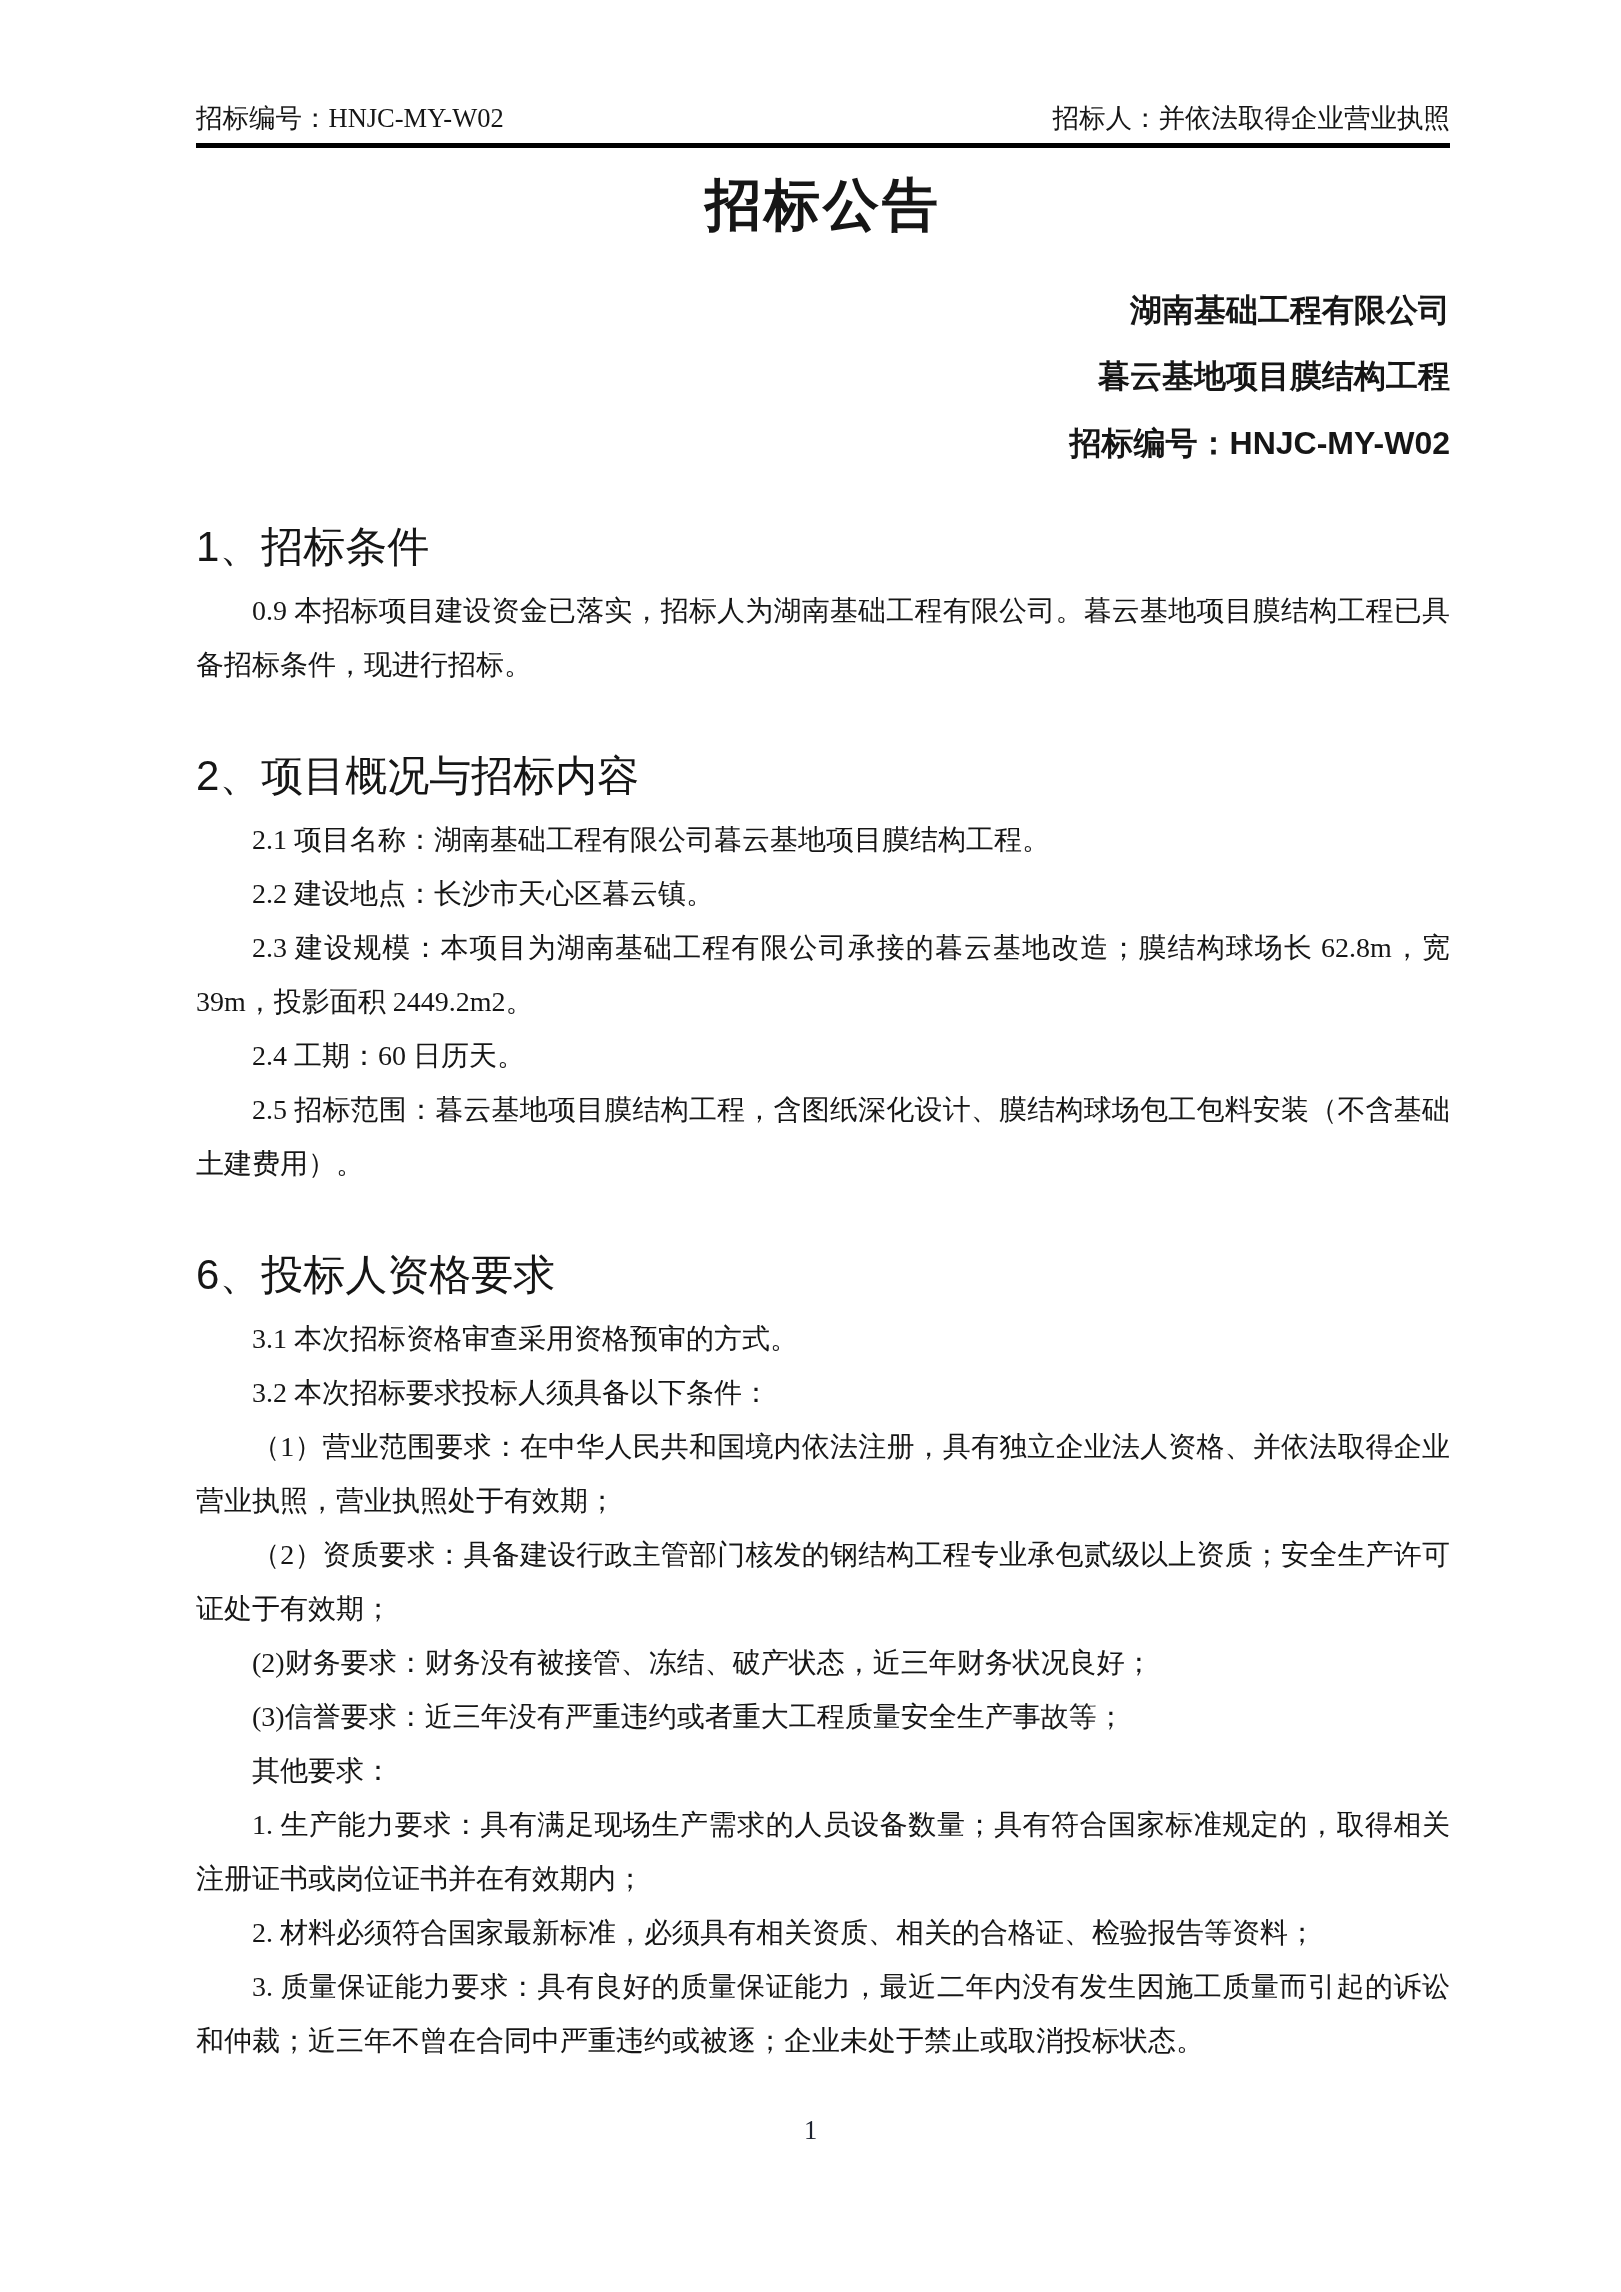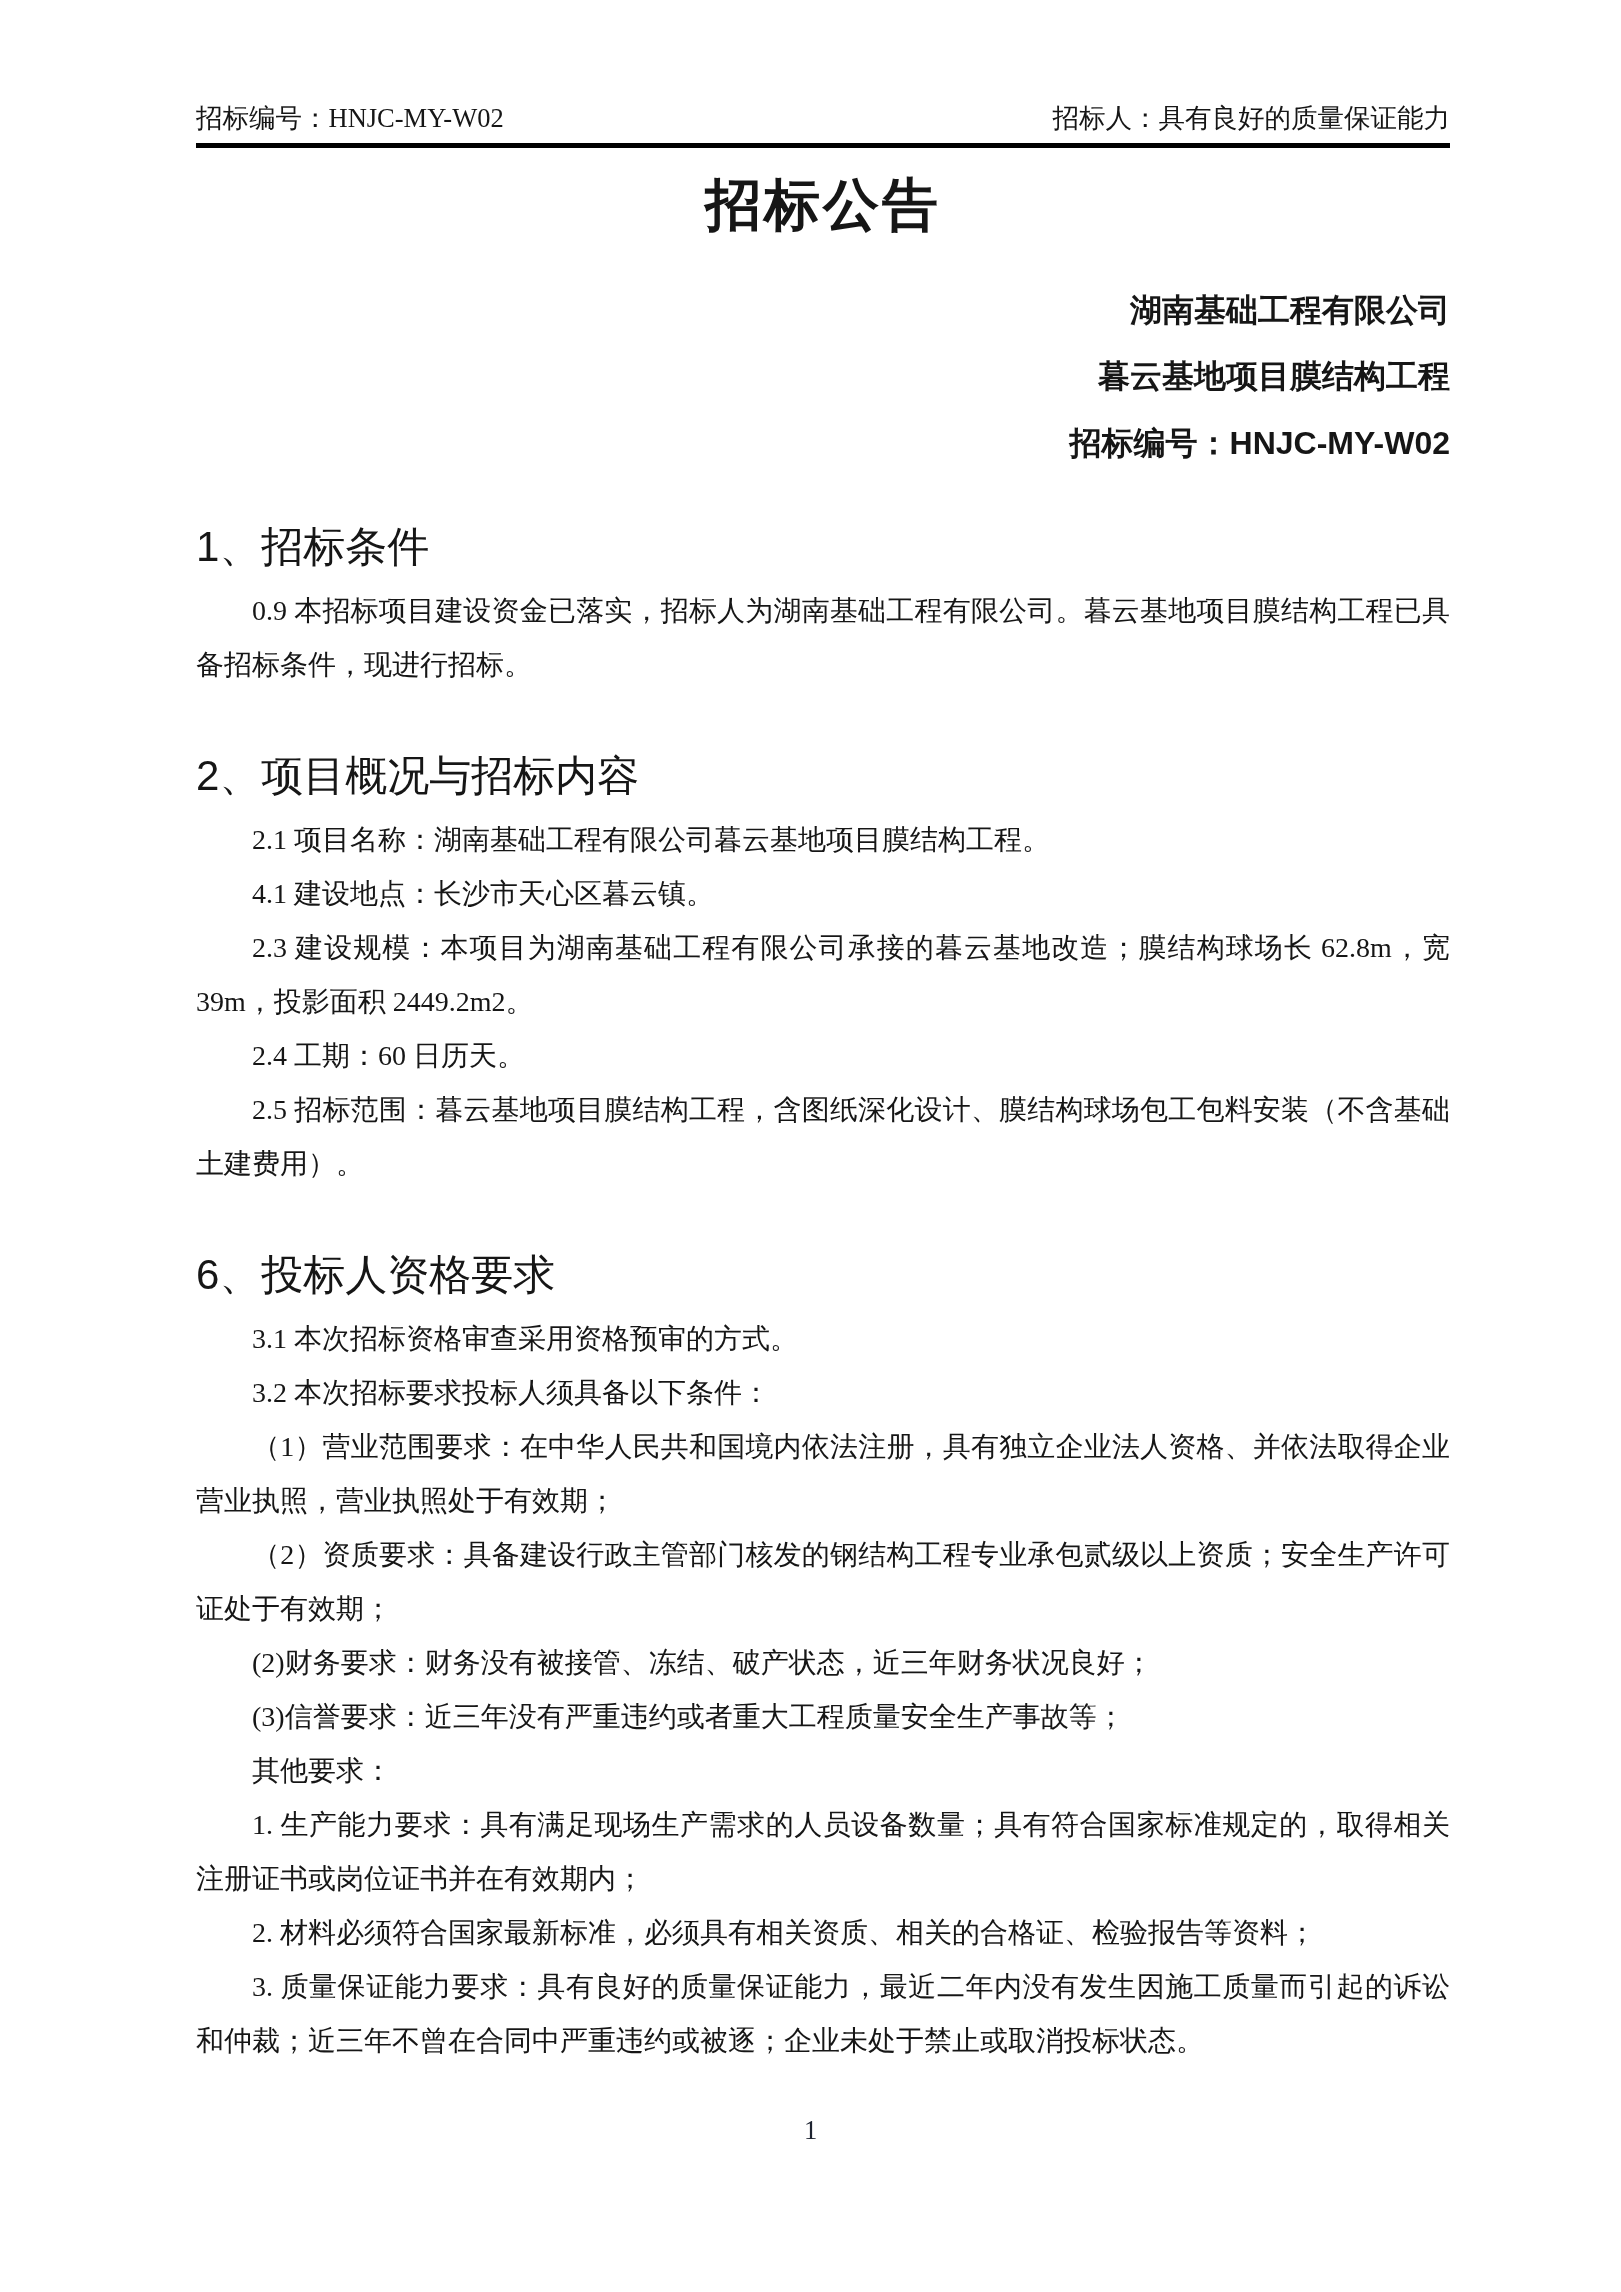--- a/index.html
+++ b/index.html
@@ -81,39 +81,39 @@
     color: #1d2330;
   }
 </style>
 </head>
 <body>
 
 <div class="page">
 
   <div class="doc-header">
     <span>招标编号：HNJC-MY-W02</span>
-    <span>招标人：具有良好的质量保证能力</span>
+    <span>招标人：并依法取得企业营业执照</span>
   </div>
   <div class="header-rule"></div>
 
   <h1 class="doc-title">招标公告</h1>
 
   <div class="subtitle first">湖南基础工程有限公司</div>
   <div class="subtitle">暮云基地项目膜结构工程</div>
   <div class="subtitle">招标编号：HNJC-MY-W02</div>
 
   <section>
     <h2 class="sec-heading">1、招标条件</h2>
     <p class="para"><span>0.9 本招标项目建设资金已落实，招标人为湖南基础工程有限公司。</span><span class="u">暮云基地项目膜结构工程已</span><span>具备招标条件，现进行招标。</span></p>
   </section>
 
   <section>
     <h2 class="sec-heading">2、项目概况与招标内容</h2>
     <p class="para"><span>2.1 项目名称：</span><span class="u">湖南基础工程有限公司暮云基地项目膜结构工程。</span></p>
-    <p class="para"><span>4.1 建设地点：</span><span class="u">长沙市天心区暮云镇。</span></p>
+    <p class="para"><span>2.2 建设地点：</span><span class="u">长沙市天心区暮云镇。</span></p>
     <p class="para"><span>2.3 建设规模：</span><span class="u">本项目为湖南基础工程有限公司承接的暮云基地改造；膜结构球场长 62.8m，宽 39m，投影面积 2449.2m2。</span></p>
     <p class="para"><span>2.4 工期：60 日历天。</span></p>
     <p class="para"><span>2.5 招标范围：</span><span class="u">暮云基地项目膜结构工程，含图纸深化设计、膜结构球场包工包料安装（不含基础土建费用）。</span></p>
   </section>
 
   <section>
     <h2 class="sec-heading">6、投标人资格要求</h2>
     <p class="para"><span>3.1 本次招标资格审查采用资格预审的方式。</span></p>
     <p class="para"><span>3.2 本次招标要求投标人须具备以下条件：</span></p>
     <p class="para"><span>（1）营业范围要求：在中华人民共和国境内依法注册，具有独立企业法人资格、并依法取得企业营业执照，营业执照处于有效期；</span></p>

